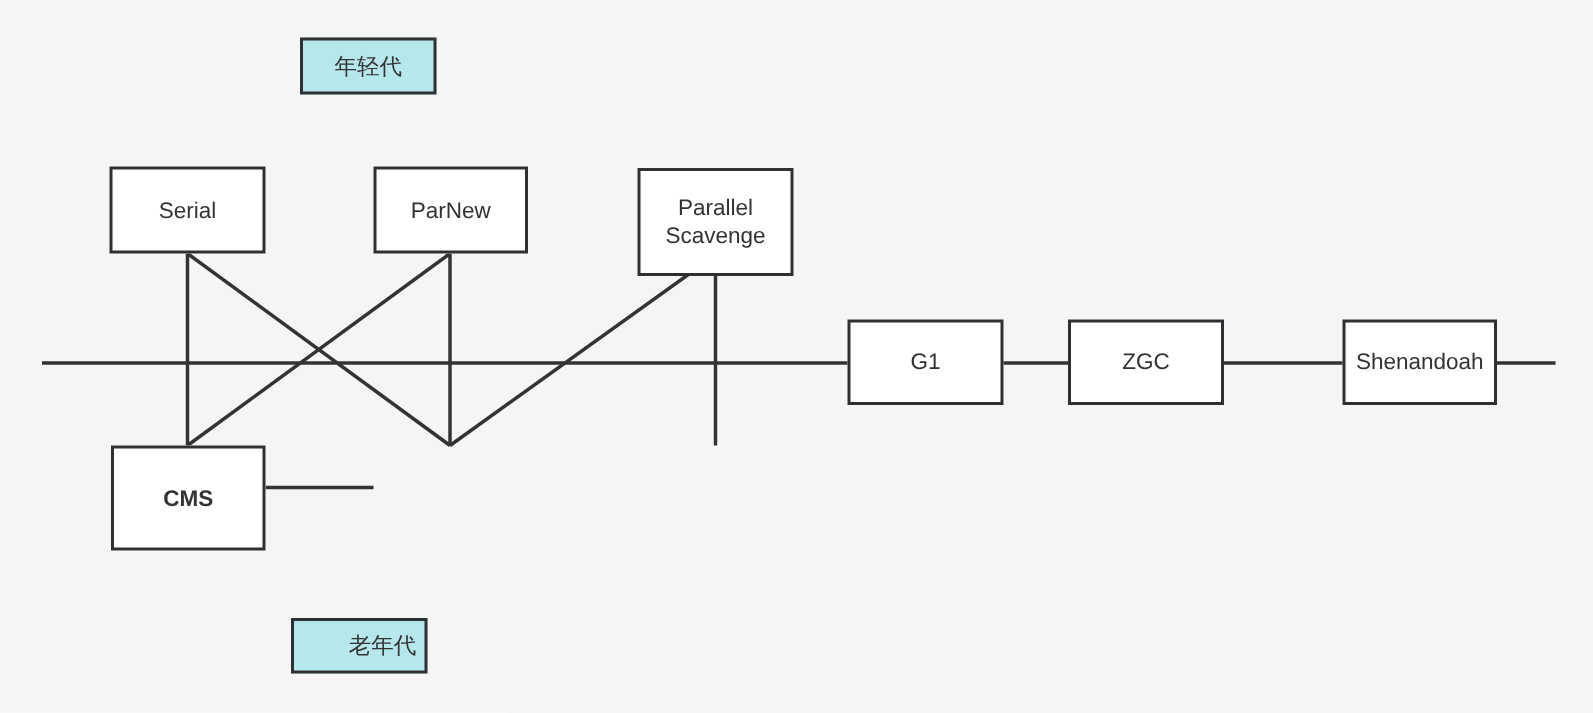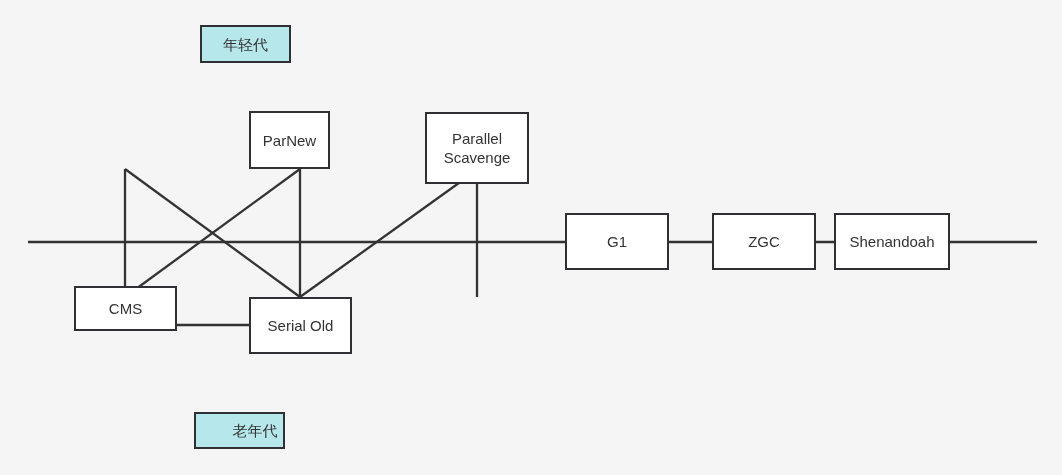--- a/index.html
+++ b/index.html
@@ -42,26 +42,26 @@
     color: var(--text);
     font-size: 15px;
     line-height: 19px;
   }
   .node { background: var(--node-fill); }
   .gen-label { background: var(--label-fill); }
   .wrap span { display: inline-block; max-width: 72px; }
 
   
   .n-serial            { left: 73px;  top: 111px; width: 104px; height: 58px; }
-  .n-parnew            { left: 249px; top: 111px; width: 81px; height: 58px; }
+  .n-parnew            { left: 249px; top: 111px; width: 103px; height: 58px; }
   .n-parallel-scavenge { left: 425px; top: 112px; width: 104px; height: 72px; }
   .n-g1                { left: 565px; top: 213px; width: 104px; height: 57px; }
   .n-zgc               { left: 712px; top: 213px; width: 104px; height: 57px; }
-  .n-shenandoah        { left: 834px; top: 213px; width: 116px; height: 57px; }
-  .n-cms               { left: 74px;  top: 286px; width: 103px; height: 45px; }
+  .n-shenandoah        { left: 895px; top: 213px; width: 103px; height: 57px; }
+  .n-cms               { left: 74px;  top: 297px; width: 103px; height: 70px; font-weight: bold; }
   .n-serial-old        { left: 249px; top: 297px; width: 103px; height: 57px; }
   .n-parallel-old      { left: 425px; top: 297px; width: 104px; height: 57px; }
   .l-young             { left: 200px; top: 25px;  width: 91px;  height: 38px; }
   .l-old               { left: 194px; top: 412px; width: 91px;  height: 37px; padding-left: 31px; }
 
   .watermark {
     position: absolute;
     right: 14px;
     bottom: 10px;
     z-index: 3;
@@ -83,42 +83,42 @@
     <line class="edge" x1="300" y1="169" x2="300" y2="297"></line>
     <line class="edge" x1="477" y1="170" x2="300" y2="297"></line>
     <line class="edge" x1="477" y1="170" x2="477" y2="297"></line>
     <line class="edge" x1="177" y1="325" x2="249" y2="325"></line>
   </svg>
 
   <div class="gen-label l-young">
     <span>年轻代</span>
   </div>
 
+  <div class="node n-serial">
+    <span>Serial</span>
+  </div>
   <div class="node n-parnew">
     <span>ParNew</span>
   </div>
   <div class="node n-parallel-scavenge wrap">
     <span>Parallel Scavenge</span>
   </div>
 
   <div class="node n-g1">
     <span>G1</span>
   </div>
   <div class="node n-zgc">
     <span>ZGC</span>
   </div>
   <div class="node n-shenandoah">
     <span>Shenandoah</span>
   </div>
 
   <div class="node n-cms">
     <span>CMS</span>
   </div>
-  <div class="node n-serial-old">
-    <span>Serial Old</span>
-  </div>
 
   <div class="gen-label l-old">
     <span>老年代</span>
   </div>
 
 
 </div>
 
 </body></html>

